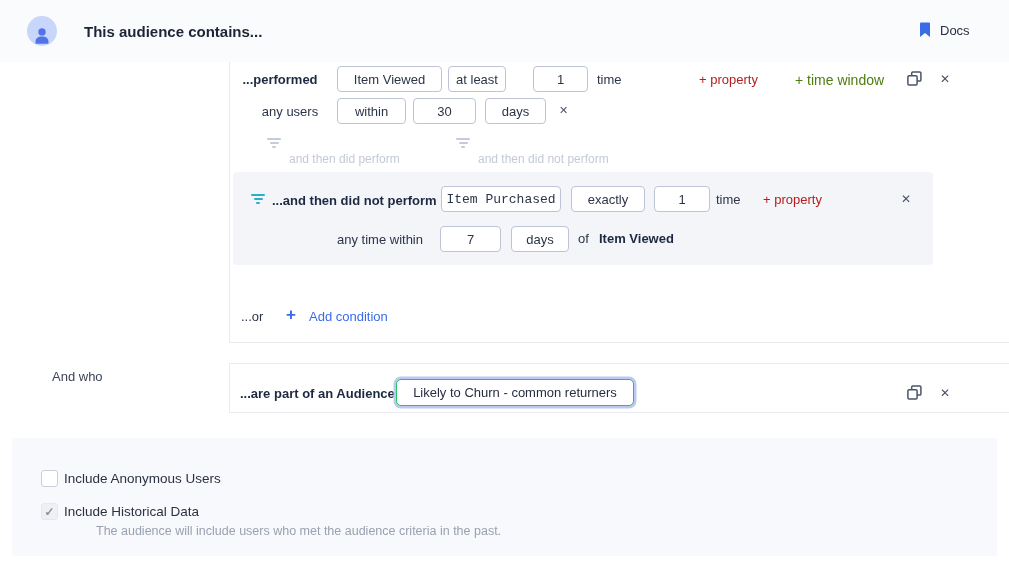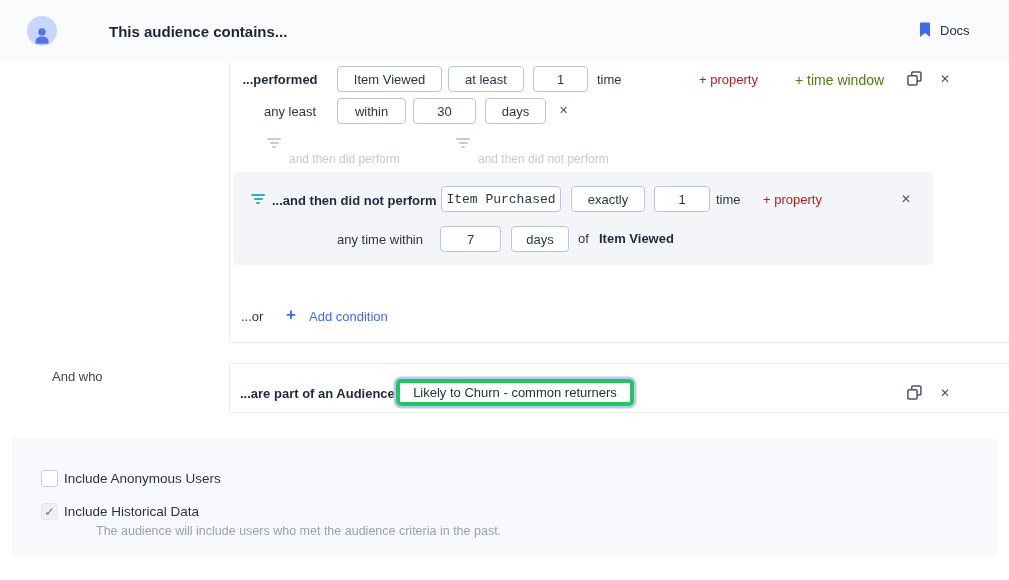--- a/index.html
+++ b/index.html
@@ -7,21 +7,21 @@
   .canvas {
     position:relative; width:1009px; height:580px; overflow:hidden;
     background:#ffffff; font-family:"Liberation Sans", sans-serif; color:#2b3448;
   }
   .abs { position:absolute; }
 
   
   .header { left:0; top:0; width:1009px; height:62px; background:#fafbfc; }
   .avatar { left:27px; top:16px; width:30px; height:30px; border-radius:50%;
     background:#c7d6fa; overflow:hidden; display:flex; align-items:flex-end; justify-content:center; }
-  .page-title { left:84px; top:23px; font-size:15px; font-weight:700; color:#1c2436;margin-left:25px; }
+  .page-title { left:84px; top:23px; font-size:15px; font-weight:700; color:#1c2436; }
   .docs { left:919px; top:22px; display:flex; align-items:center; gap:9px; cursor:pointer; }
   .docs-label { font-size:13px; color:#272f42; }
 
   
   .card { background:#fff; border:1px solid #e9ebf1; border-right:none; }
   .card1 { left:229px; top:62px; width:780px; height:281px; border-top:none; }
   .card2 { left:229px; top:363px; width:780px; height:50px; }
 
   
   .btn {
@@ -55,21 +55,21 @@
   .hbox { left:233px; top:172px; width:700px; height:93px; background:#f3f5f9; border-radius:4px; }
 
   
   .plus { font-size:17px; font-weight:700; color:#3b6ce8; line-height:1; }
   .link { font-size:13px; color:#3b6ce8; cursor:pointer; }
 
   
   .aud-btn {
     display:flex; align-items:center; justify-content:center;
     width:238px; height:27px; background:#fff;
-    border:4px solid #22c55e; border-radius:5px;
+    border:1px solid #22c55e; border-radius:5px;
     box-shadow:0 0 0 2.5px #bcc9f3;
     font-size:13px; color:#262e40; font-family:inherit; cursor:pointer; white-space:nowrap;
   }
 
   
   .panel { left:12px; top:438px; width:985px; height:118px; background:#f8f9fc; border-radius:3px; }
   .checkbox {
     width:17px; height:17px; border:1px solid #c9cfdb; border-radius:3px; background:#fff;
     display:flex; align-items:center; justify-content:center; cursor:pointer;
     font-size:12px; color:transparent;
@@ -98,32 +98,32 @@
         <path d="M1 1.5 Q1 0.5 2 0.5 L10 0.5 Q11 0.5 11 1.5 L11 15 L6 11 L1 15 Z" fill="#3b6ce8"></path>
       </svg>
       <span class="docs-label">Docs</span>
     </div>
   </div>
 
   <div class="abs card card1"></div>
 
   <div class="abs lbl-bold lbl-right" style="left:230px; top:72px; width:100px;">...performed</div>
   <button class="abs btn" style="left:337px; top:66px; width:105px;">Item Viewed</button>
-  <button class="abs btn" style="left:448px; top:66px; width:76px;">at least</button>
+  <button class="abs btn" style="left:448px; top:66px; width:58px;">at least</button>
   <input class="abs numbox" style="left: 533px; top: 66px; width: 55px;" value="1">
   <div class="abs lbl" style="left:597px; top:72px;">time</div>
   <div class="abs addlink" style="left:699px; top:72px;">+ property</div>
   <div class="abs addlink-disabled" style="left:795px; top:72px;">+ time window</div>
   <svg class="abs" style="left:907px; top:71px;" width="15" height="15" viewBox="0 0 15 15">
     <rect x="4.7" y="0.9" width="9.2" height="9.2" rx="1.2" fill="none" stroke="#4a5368" stroke-width="1.5"></rect>
     <rect x="0.9" y="4.7" width="9.2" height="9.2" rx="1.2" fill="#fff" stroke="#4a5368" stroke-width="1.5"></rect>
   </svg>
   <span class="abs close" style="left:940px; top:73px;">✕</span>
 
-  <div class="abs lbl lbl-right" style="left:250px; top:104px; width:80px;">any least</div>
+  <div class="abs lbl lbl-right" style="left:250px; top:104px; width:80px;">any users</div>
   <button class="abs btn" style="left:337px; top:98px; width:69px;">within</button>
   <input class="abs numbox" style="left: 413px; top: 98px; width: 63px;" value="30">
   <button class="abs btn" style="left:485px; top:98px; width:61px;">days</button>
   <span class="abs close" style="left:559px; top:105px; font-size:11px;">✕</span>
 
   <span class="abs ficon ficon-gray" style="left:267px; top:138px;">
       <i></i>
       <i></i>
       <i></i>
     </span>

